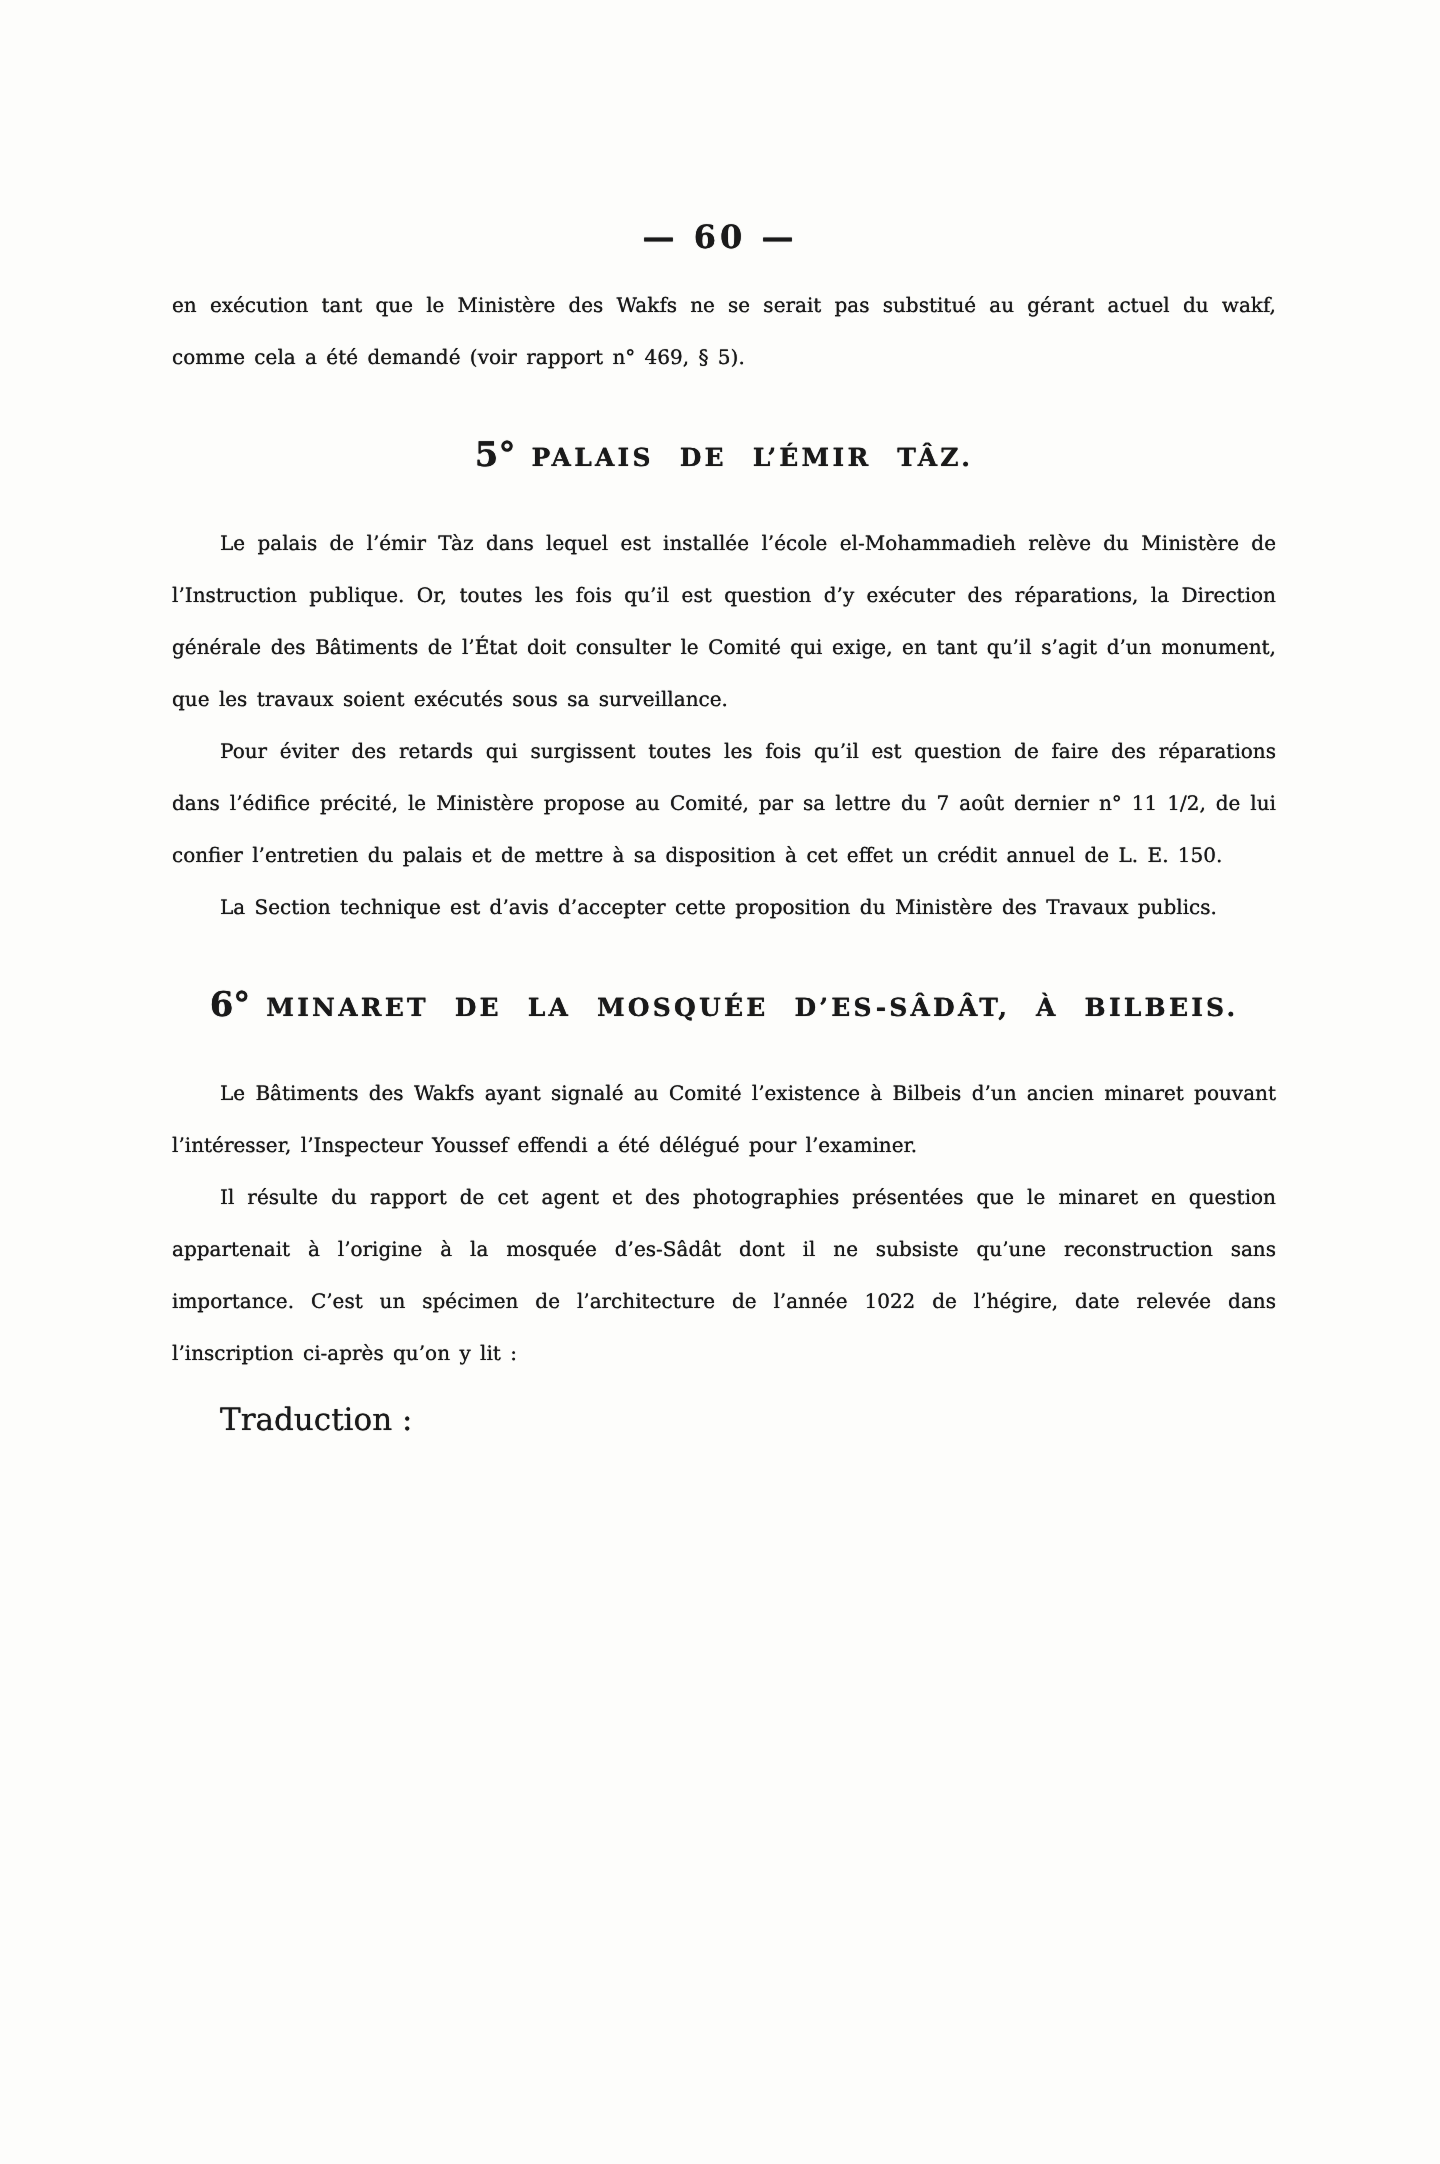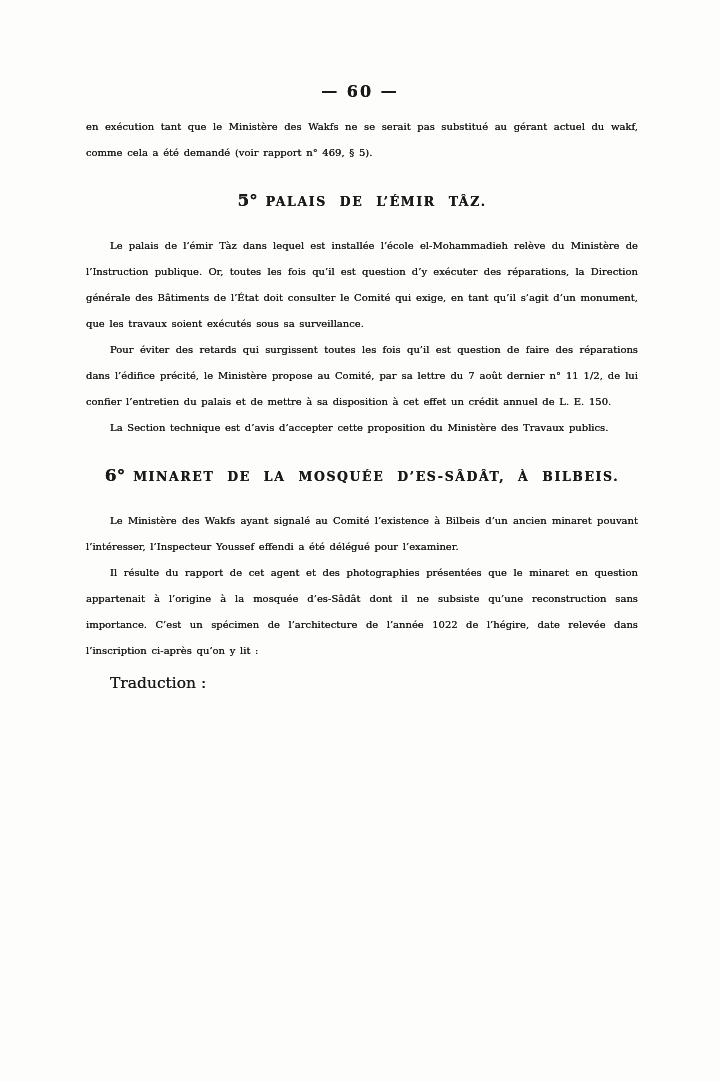--- a/index.html
+++ b/index.html
@@ -10,21 +10,21 @@
     height: 1082px;
     margin: 0;
     background: #fdfdfb;
     color: #1a1a1a;
     font-family: "DejaVu Serif", "Liberation Serif", serif;
     overflow: hidden;
     text-shadow: 0 0 0.4px currentColor; 
   }
 
   .page-number {
-    padding-top: 82px;
+    padding-top: 109px;
     text-align: center;
     font-size: 16px;
     font-weight: bold;
     letter-spacing: 2px;
   }
 
   .content {
     width: 552px;
     margin: 13px 82px 0 86px;
   }
@@ -94,21 +94,21 @@
     <p class="body">Le palais de l’émir Tàz dans lequel est installée l’école el-Mohammadieh relève du Ministère de l’Instruction publique. Or, toutes les fois qu’il est question d’y exécuter des réparations, la Direction générale des Bâtiments de l’État doit consulter le Comité qui exige, en tant qu’il s’agit d’un monument, que les travaux soient exécutés sous sa surveillance.</p>
 
     <p class="body">Pour éviter des retards qui surgissent toutes les fois qu’il est question de faire des réparations dans l’édifice précité, le Ministère propose au Comité, par sa lettre du 7 août dernier n° 11 1/2, de lui confier l’entretien du palais et de mettre à sa disposition à cet effet un crédit annuel de L. E. 150.</p>
 
     <p class="body">La Section technique est d’avis d’accepter cette proposition du Ministère des Travaux publics.</p>
 
     <h2 class="heading">
       <span class="hnum">6°</span><span class="htitle">MINARET DE LA MOSQUÉE D’ES-SÂDÂT, À BILBEIS.</span>
     </h2>
 
-    <p class="body">Le Ministère des Wakfs ayant signalé au Comité l’existence à Bilbeis d’un ancien minaret pouvant l’intéresser, l’Inspecteur Youssef effendi a été délégué pour l’examiner.</p>
+    <p class="body">Le Bâtiments des Wakfs ayant signalé au Comité l’existence à Bilbeis d’un ancien minaret pouvant l’intéresser, l’Inspecteur Youssef effendi a été délégué pour l’examiner.</p>
 
     <p class="body">Il résulte du rapport de cet agent et des photographies présentées que le minaret en question appartenait à l’origine à la mosquée d’es-Sâdât dont il ne subsiste qu’une reconstruction sans importance. C’est un spécimen de l’architecture de l’année 1022 de l’hégire, date relevée dans l’inscription ci-après qu’on y lit :</p>
 
 
     <p class="traduction-label">Traduction :</p>
 
   </div>
 </div>
 
 </body></html>

